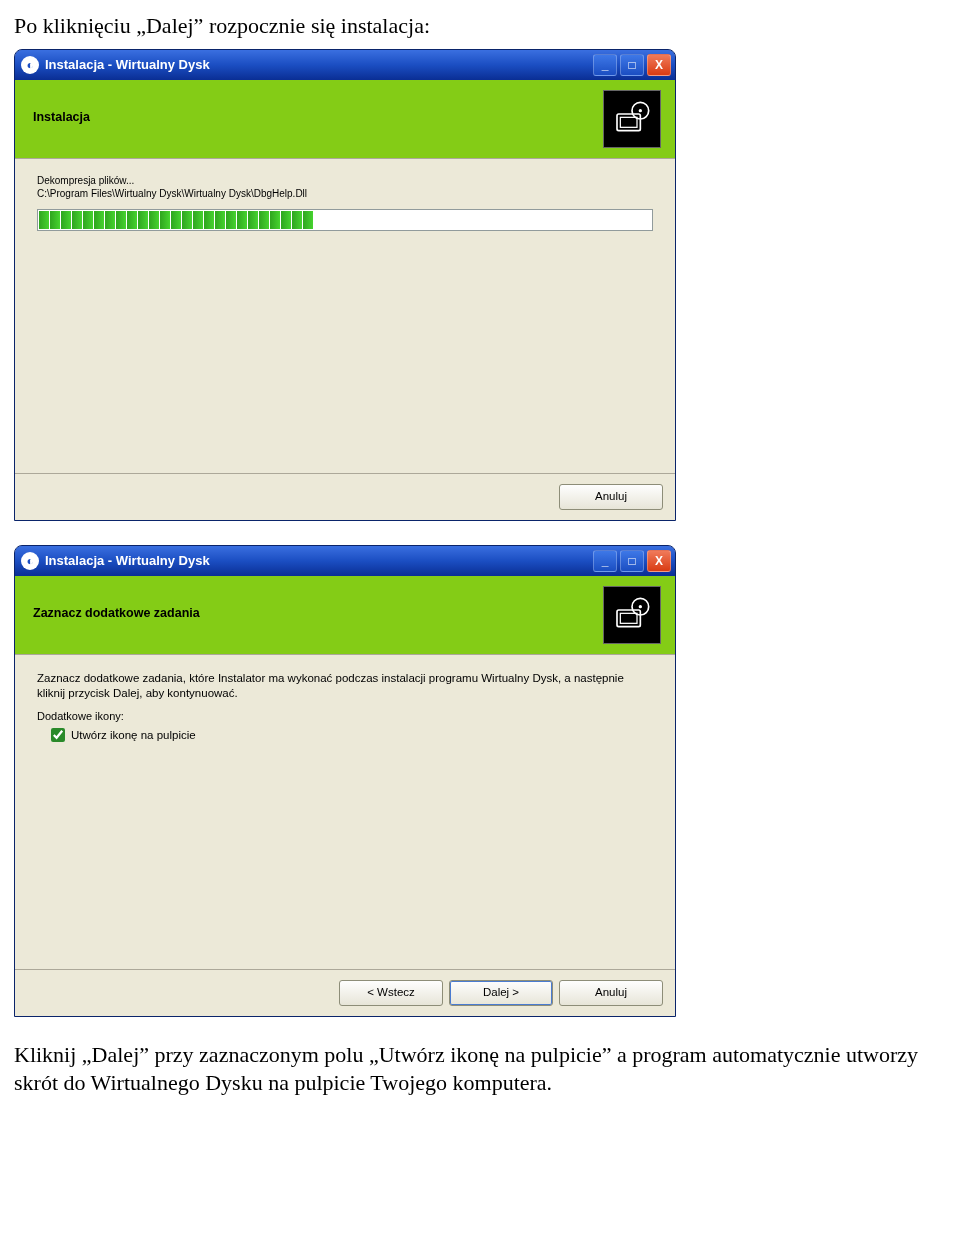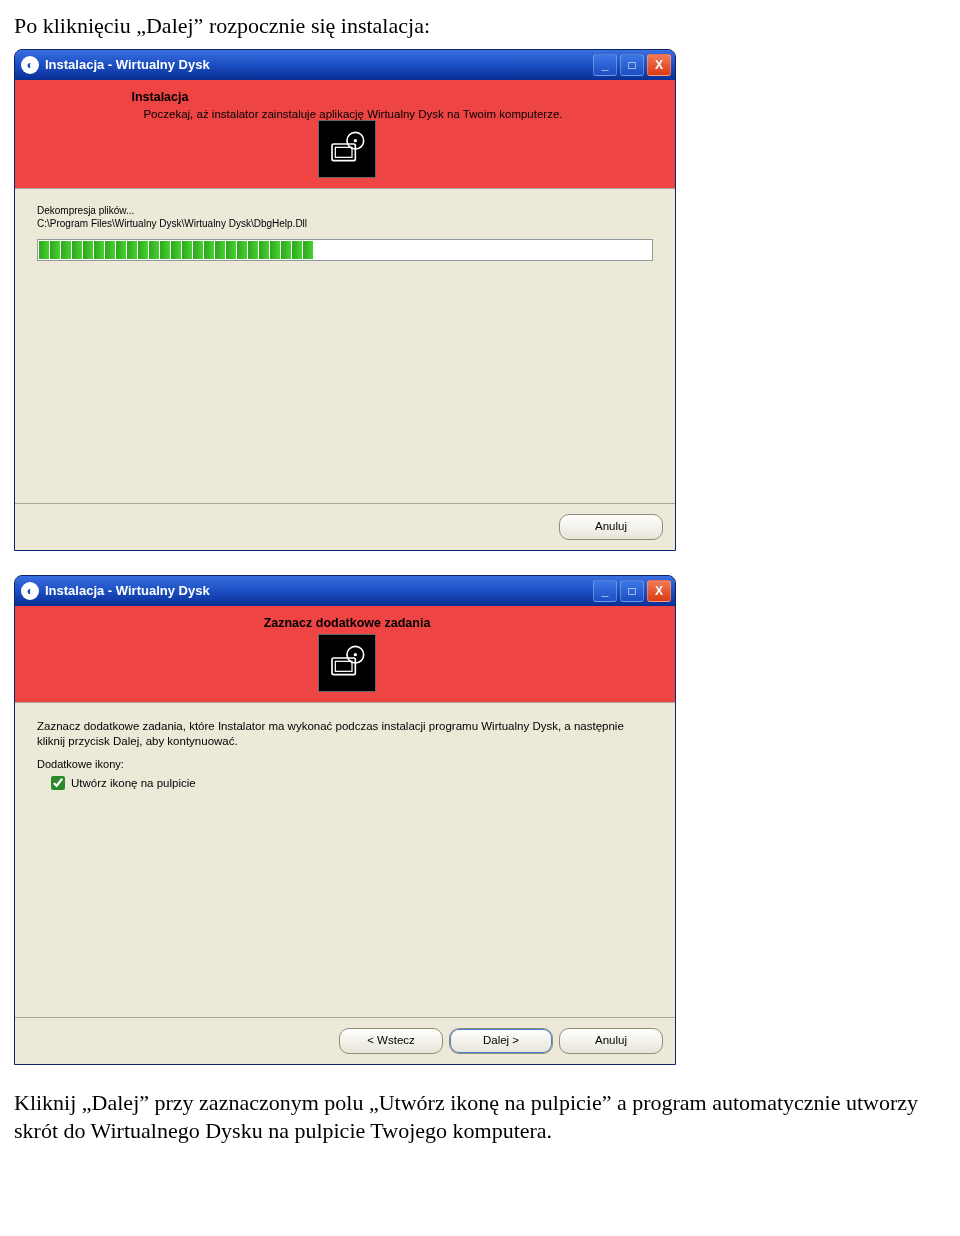--- a/index.html
+++ b/index.html
@@ -55,26 +55,25 @@
     border-radius:3px;
     border:1px solid #fff4;
     display:flex;align-items:center;justify-content:center;
     font-size:12px;font-weight:bold;color:#fff;
   }
   .win-btn.min { background: linear-gradient(to bottom,#3e78e7,#1b4ec2); }
   .win-btn.max { background: linear-gradient(to bottom,#3e78e7,#1b4ec2); }
   .win-btn.close { background: linear-gradient(to bottom,#f07a5a,#d93b13); }
   
   .wiz-head {
-    background:#ef4444;
+    background:#84cc16;
     border-bottom:1px solid #aca899;
     padding:10px 14px 10px 18px;
     display:flex;
     align-items:center;
-    flex-direction:column;
   }
   .wiz-head-text { flex:1; }
   .wiz-head-title { font-weight:bold; font-size:12.5px; color:#000; margin-bottom:4px; }
   .wiz-head-sub { font-size:11.5px; color:#000; padding-left:12px; }
   .wiz-head-icon {
     width:56px;height:56px;
     background:#000;
     border:1px solid #666;
     display:flex;align-items:center;justify-content:center;
   }
@@ -114,21 +113,21 @@
     gap:6px;
   }
   .btn {
     min-width:82px;
     height:24px;
     padding:0 10px;
     font-size:11.5px;
     font-family: Tahoma, Geneva, sans-serif;
     background: linear-gradient(to bottom,#fefefe,#e7e5d8);
     border:1px solid #8d8d78;
-    border-radius:10px;
+    border-radius:3px;
     text-align:center;
     line-height:22px;
   }
   .btn.primary { box-shadow: 0 0 0 1px #4a7bd0 inset; }
 </style>
 </head>
 <body>
 
 <div class="page">
 
@@ -141,21 +140,20 @@
       <div class="win-btns">
         <div class="win-btn min">_</div>
         <div class="win-btn max">□</div>
         <div class="win-btn close">X</div>
       </div>
     </div>
 
     <div class="wiz-head">
       <div class="wiz-head-text">
         <div class="wiz-head-title">Instalacja</div>
-        <div class="wiz-head-sub">Poczekaj, aż instalator zainstaluje aplikację Wirtualny Dysk na Twoim komputerze.</div>
       </div>
       <div class="wiz-head-icon">
         <svg viewBox="0 0 48 48">
           <rect x="6" y="18" width="28" height="20" rx="2" fill="none" stroke="#fff" stroke-width="2"></rect>
           <rect x="10" y="22" width="20" height="12" fill="none" stroke="#fff" stroke-width="1.5"></rect>
           <circle cx="34" cy="14" r="10" fill="none" stroke="#fff" stroke-width="2"></circle>
           <circle cx="34" cy="14" r="2" fill="#fff"></circle>
         </svg>
       </div>
     </div>

